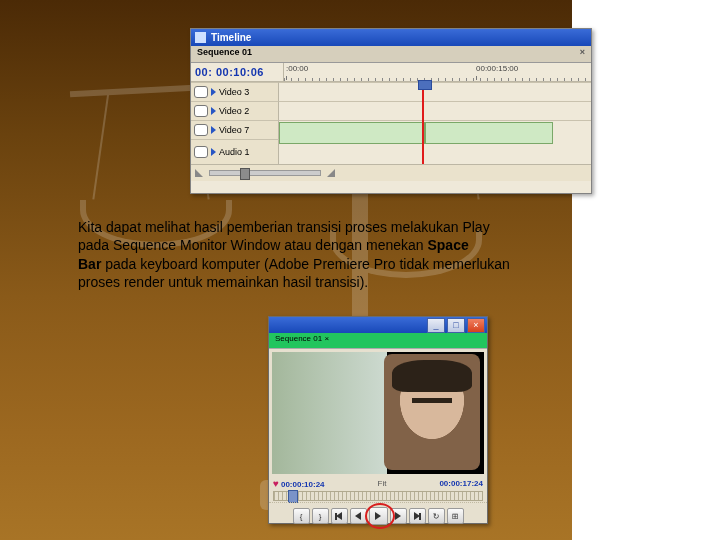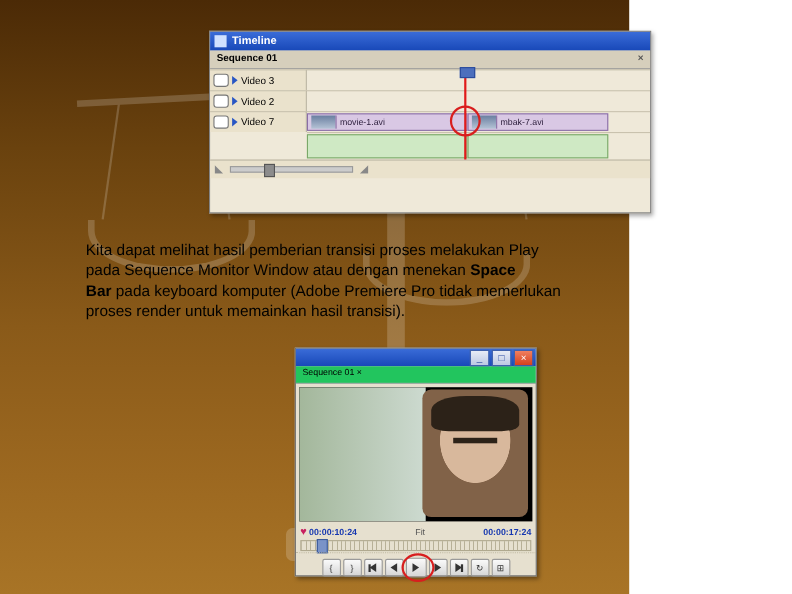--- a/index.html
+++ b/index.html
@@ -97,53 +97,55 @@
 
   <div class="timeline-win">
     <div class="tl-titlebar">
       <span class="ticon"></span>
       <span>Timeline</span>
     </div>
     <div class="seqtab">
       <span>Sequence 01</span>
       <span class="x">×</span>
     </div>
+    <div class="tc-row">
+      <div class="tc">00: 00:10:06</div>
+      <div class="ruler">
+        <span class="tick" style="left:2px;">:00:00</span>
+        <span class="tick" style="left:192px;">00:00:15:00</span>
+        <div class="tickbar"></div>
+      </div>
+    </div>
     <div class="tracks" style="position:relative;">
       <div class="track-headers">
         <div class="track-head">
             <span class="eye"></span>
             <span class="tri"></span>
             <span class="tname">Video 3</span>
           </div>
         <div class="track-head">
             <span class="eye"></span>
             <span class="tri"></span>
             <span class="tname">Video 2</span>
           </div>
         <div class="track-head">
             <span class="eye"></span>
             <span class="tri"></span>
             <span class="tname">Video 7</span>
+          </div>
+        <div class="track-head audio">
+            <span class="eye"></span>
+            <span class="tri"></span>
+            <span class="tname">Audio 1</span>
           </div>
       </div>
       <div class="track-body">
         <div class="playhead"></div>
         <div class="trow"></div>
         <div class="trow"></div>
-        <div class="trow">
-          <div class="clip" style="left:0;width:138px;">
-              <span class="thumb"></span>
-              <span>movie-1.avi</span>
-            </div>
-          <div class="clip" style="left:146px;width:120px;">
-              <span class="thumb"></span>
-              <span>mbak-7.avi</span>
-            </div>
-          <div class="circle-mark" style="left:130px;top:-6px;"></div>
-        </div>
         <div class="trow audio aud">
           <div class="clip" style="left:0;width:138px;"></div>
           <div class="clip" style="left:146px;width:120px;"></div>
         </div>
       </div>
     </div>
     <div class="tl-bottom">
       <span class="zoom-tri"></span>
       <div class="zoom-slider"></div>
       <span class="zoom-tri big"></span>

